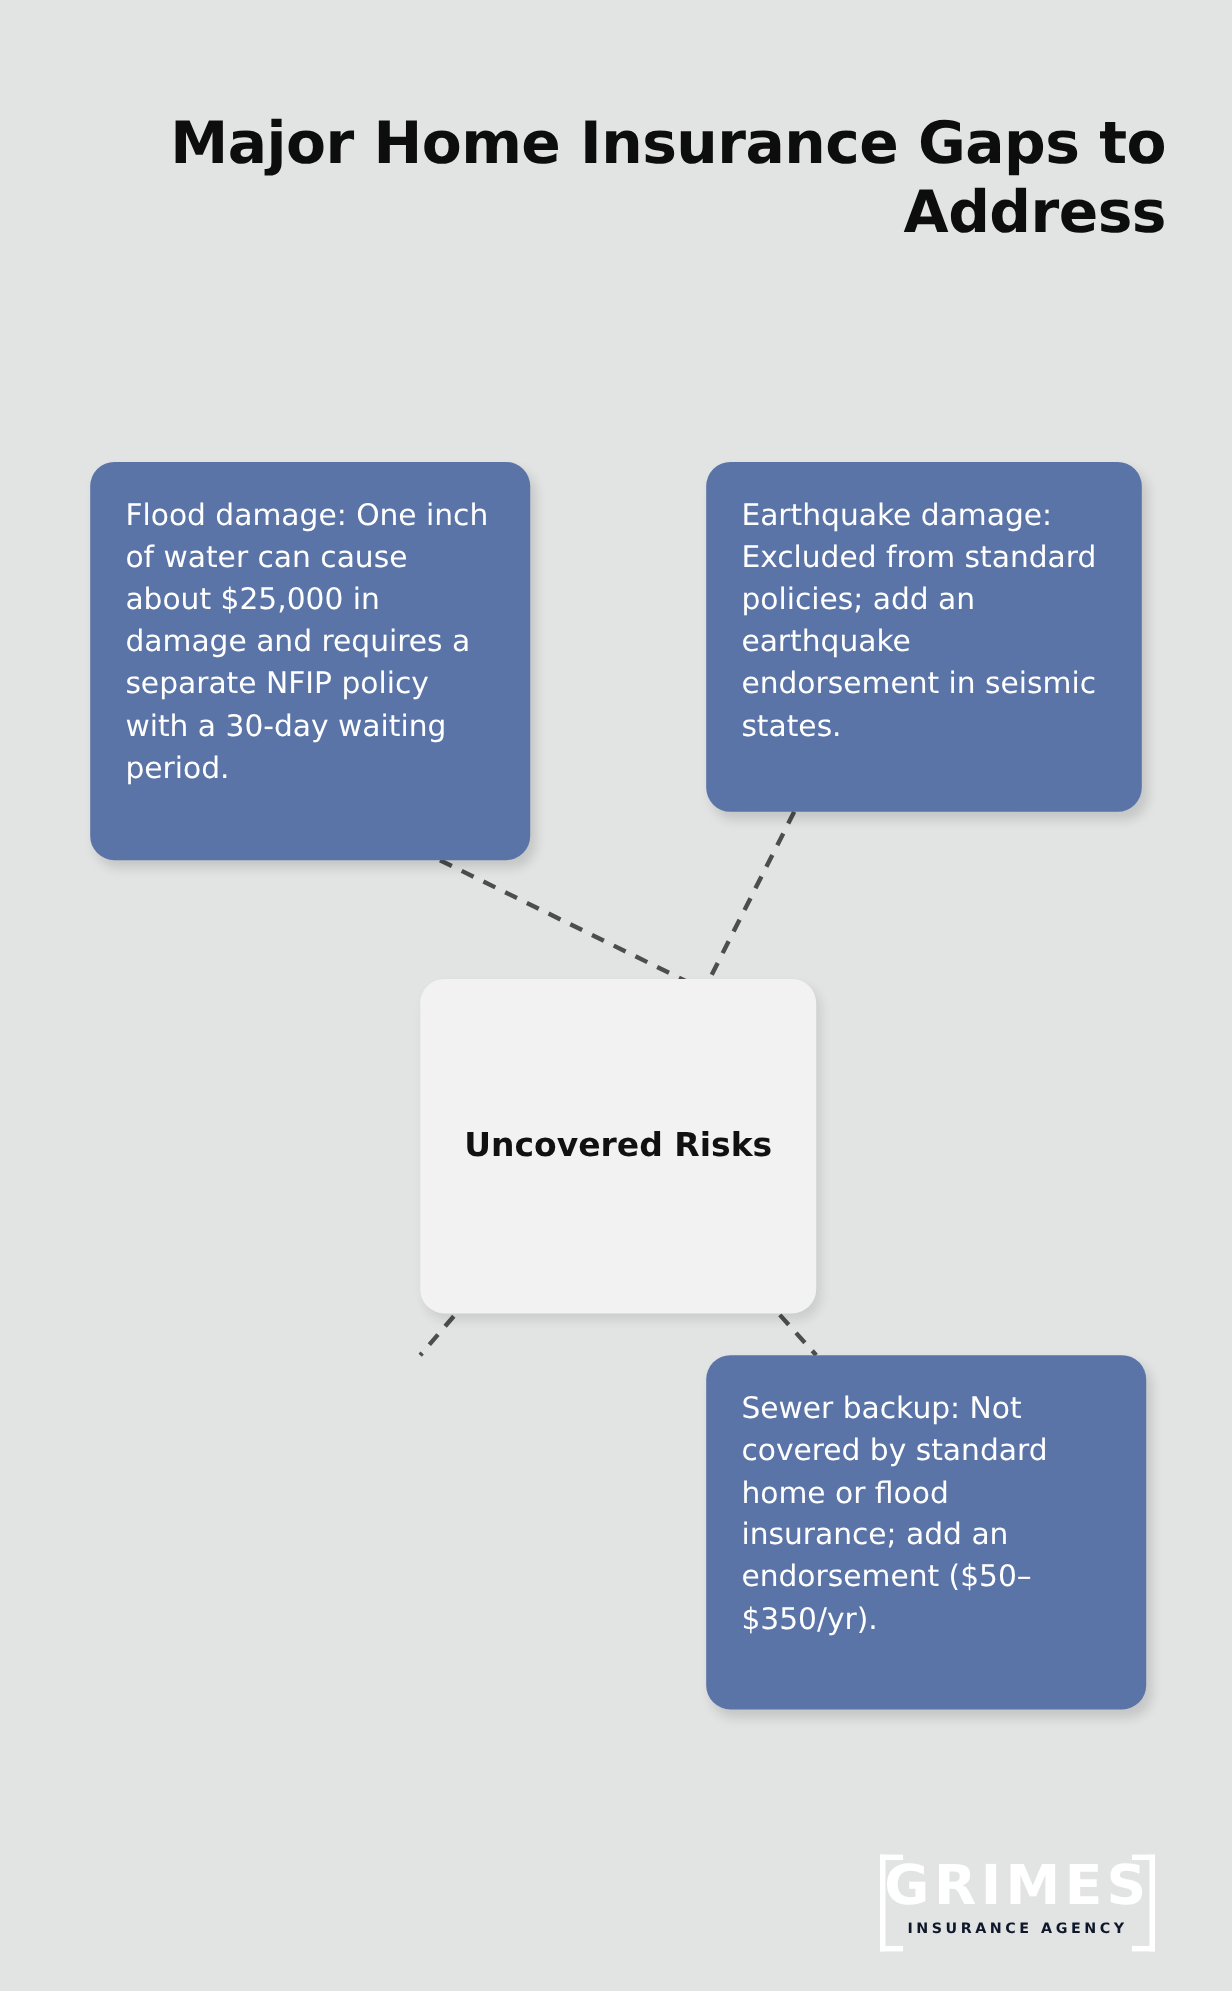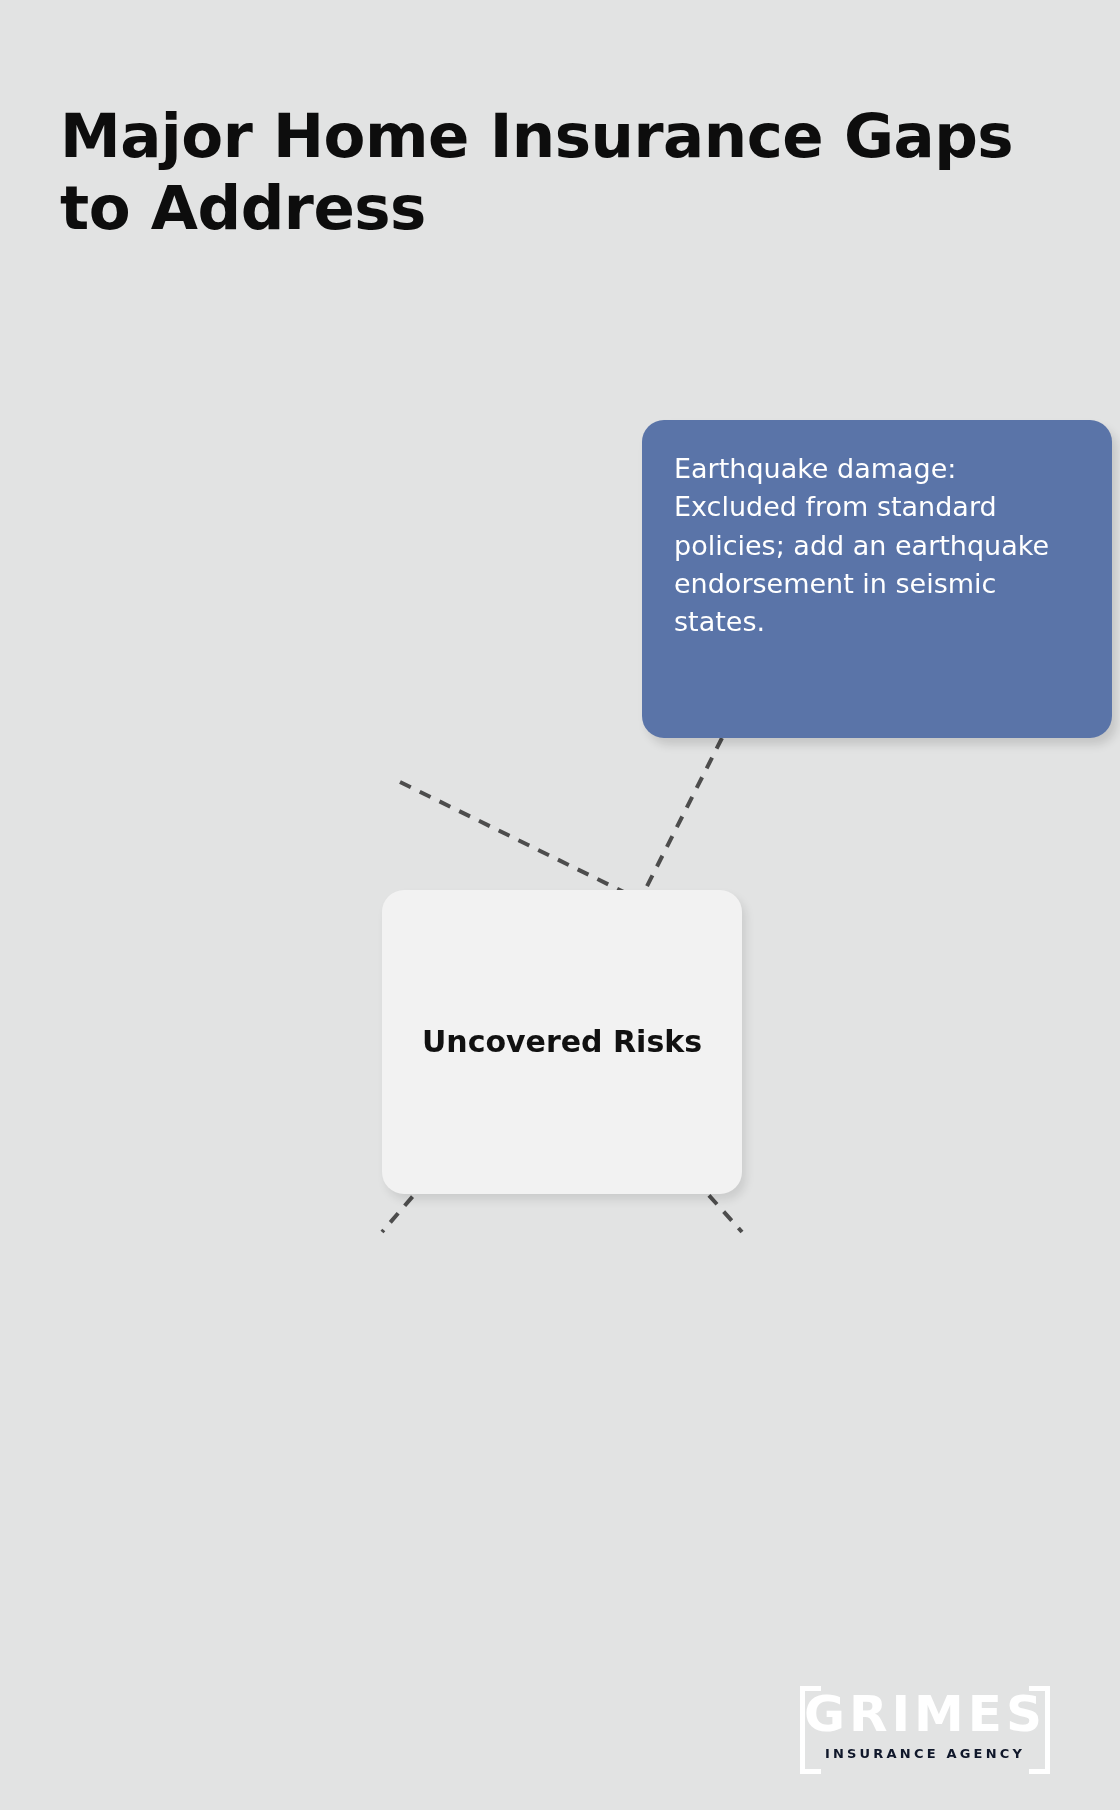--- a/index.html
+++ b/index.html
@@ -16,22 +16,22 @@
   }
   .canvas {
     position: absolute;
     inset: 0;
   }
   .title {
     position: absolute;
     left: 60px;
     top: 100px;
     width: 1000px;
-    text-align: left;
-    font-size: 61px;
+    text-align: right;
+    font-size: 53px;
     line-height: 1.18;
     font-weight: bold;
     color: #0d0d0d;
     letter-spacing: -0.5px;
   }
   svg.links {
     position: absolute;
     left: 0;
     top: 0;
     width: 1120px;
@@ -54,21 +54,21 @@
     color: #111111;
     font-weight: bold;
     font-size: 30px;
     display: flex;
     align-items: center;
     justify-content: center;
     text-align: center;
     box-shadow: 4px 6px 10px rgba(0,0,0,0.10);
   }
   #node-flood   { left: 82px;  top: 420px;  width: 400px; height: 362px; }
-  #node-quake   { left: 642px; top: 420px;  width: 470px; height: 318px; }
+  #node-quake   { left: 642px; top: 420px;  width: 396px; height: 318px; }
   #node-center  { left: 382px; top: 890px;  width: 360px; height: 304px; }
   #node-neglect { left: 82px;  top: 1232px; width: 400px; height: 280px; }
   #node-sewer   { left: 642px; top: 1232px; width: 400px; height: 322px; }
 
   .logo {
     position: absolute;
     left: 800px;
     top: 1680px;
     width: 250px;
     height: 90px;
@@ -121,24 +121,26 @@
 
   <div class="title">Major Home Insurance Gaps to Address</div>
 
   <svg class="links" viewBox="0 0 1120 1810">
     <line x1="400" y1="782" x2="640" y2="900" stroke="#4d4d4d" stroke-width="4" stroke-dasharray="12 10"></line>
     <line x1="722" y1="738" x2="640" y2="900" stroke="#4d4d4d" stroke-width="4" stroke-dasharray="12 10"></line>
     <line x1="470" y1="1130" x2="382" y2="1232" stroke="#4d4d4d" stroke-width="4" stroke-dasharray="12 10"></line>
     <line x1="650" y1="1130" x2="742" y2="1232" stroke="#4d4d4d" stroke-width="4" stroke-dasharray="12 10"></line>
   </svg>
 
+  <div class="node" id="node-flood">Flood damage: One inch of water can cause about $25,000 in damage and requires a separate NFIP policy with a 30-day waiting period.</div>
   <div class="node" id="node-quake">Earthquake damage: Excluded from standard policies; add an earthquake endorsement in seismic states.</div>
 
   <div class="node center" id="node-center">Uncovered Risks</div>
 
+  <div class="node" id="node-sewer">Sewer backup: Not covered by standard home or flood insurance; add an endorsement ($50–$350/yr).</div>
 
   <div class="logo">
     <div class="bracket left"></div>
     <div class="bracket right"></div>
     <div class="logo-inner">
       <div class="logo-word">GRIMES</div>
       <div class="logo-sub">INSURANCE AGENCY</div>
     </div>
   </div>
 

